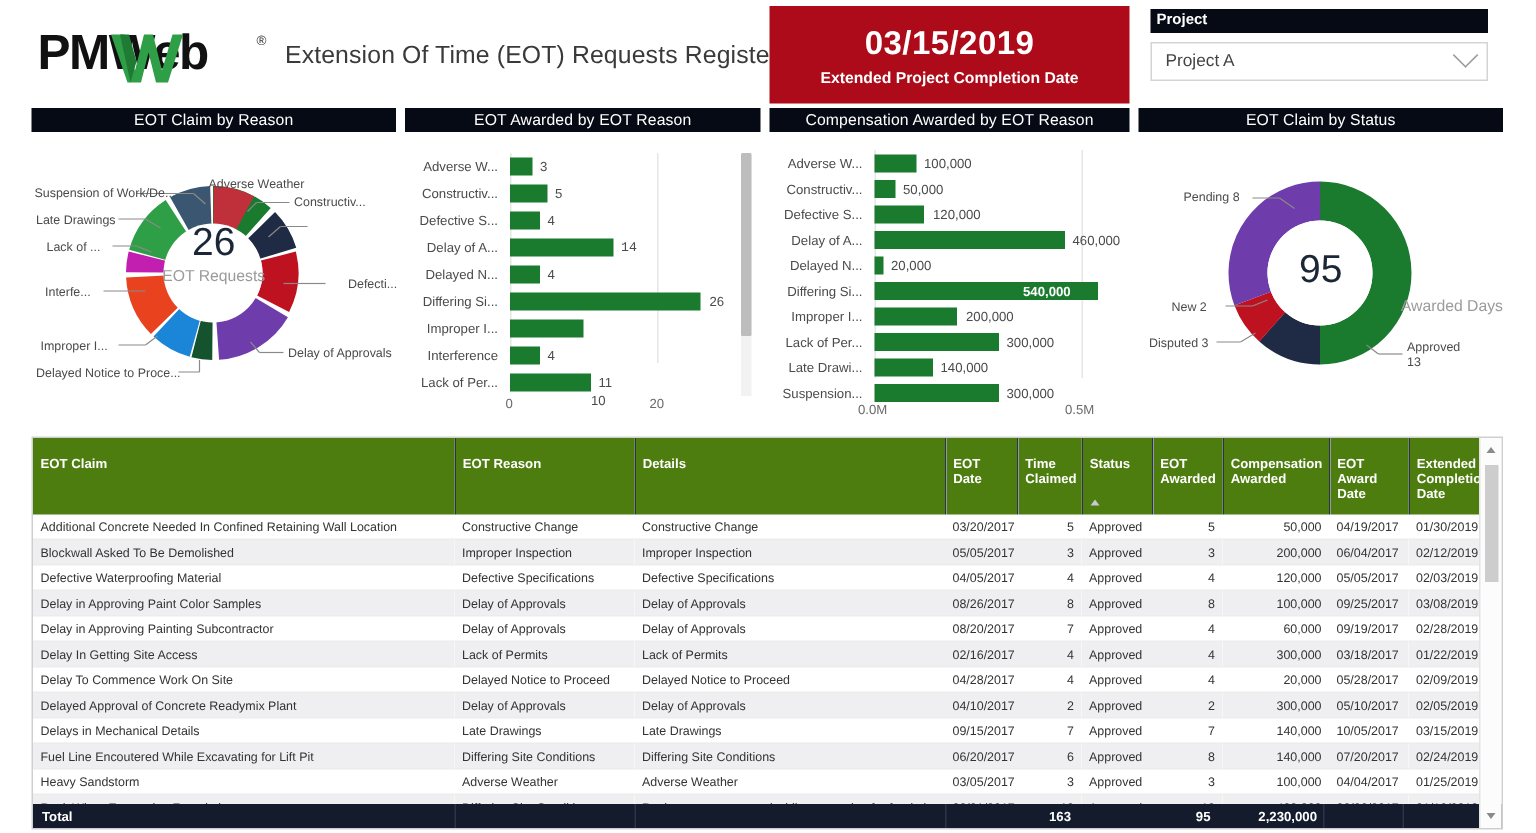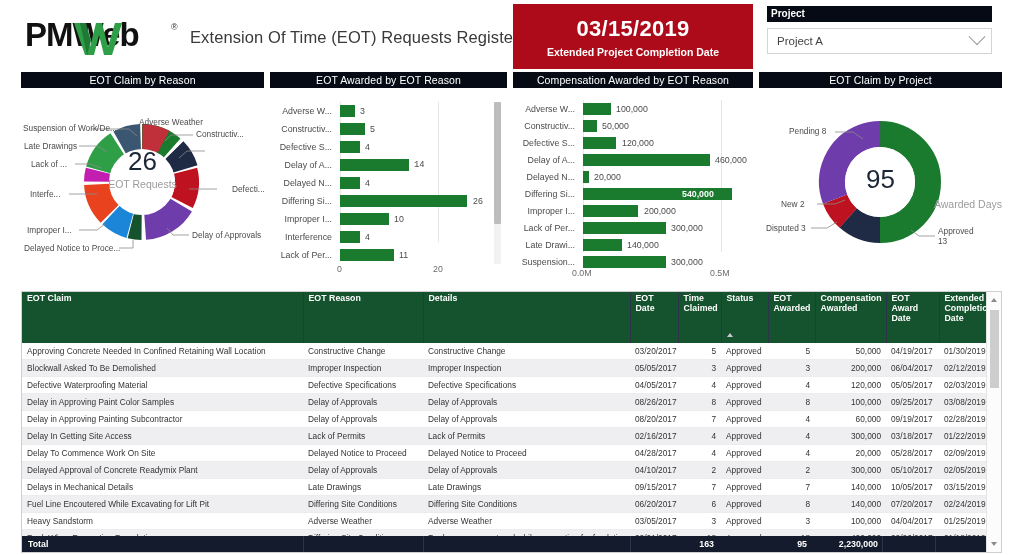--- a/index.html
+++ b/index.html
@@ -133,24 +133,24 @@
 
   
   #table-wrap {
     position: absolute; left: 21px; top: 291px;
     width: 981px; height: 262px;
     border: 1px solid #cfcfcf; background: #fff;
     overflow: hidden;
   }
   table { border-collapse: collapse; width: 965px; table-layout: fixed; }
   thead th {
-    background: #14532d; color: #ffffff;
+    background: #4d7c0f; color: #ffffff;
     font-size: 8.8px; font-weight: bold;
     text-align: left; vertical-align: top;
-    padding: 1px 5px 0 5px;
+    padding: 12px 5px 0 5px;
     height: 51px;
     border-right: 1px solid #2c344a;
     position: relative;
     margin-left: 45px;
   }
   tbody td {
     font-size: 8.3px; color: #333;
     padding: 3px 5px;
     height: 16.6px;
     border-bottom: 1px solid #ececec;
@@ -322,21 +322,21 @@
         <span class="bar-val" style="left:95px;">4</span>
       </div>
       <div class="bar-row" style="top:104px;">
         <span class="bar-cat">Differing Si...</span>
         <span class="bar-rect" style="left:70px; width:127.4px;"></span>
         <span class="bar-val" style="left:203px;">26</span>
       </div>
       <div class="bar-row" style="top:122px;">
         <span class="bar-cat">Improper I...</span>
         <span class="bar-rect" style="left:70px; width:49px;"></span>
-        <span class="bar-val" style="left:124px;">10</span>
+        <span class="bar-val" style="left:124px;margin-top:48px;">10</span>
       </div>
       <div class="bar-row" style="top:140px;">
         <span class="bar-cat">Interference</span>
         <span class="bar-rect" style="left:70px; width:19.6px;"></span>
         <span class="bar-val" style="left:95px;">4</span>
       </div>
       <div class="bar-row" style="top:158px;">
         <span class="bar-cat">Lack of Per...</span>
         <span class="bar-rect" style="left:70px; width:53.9px;"></span>
         <span class="bar-val" style="left:129px;text-align:right;">11</span>
@@ -406,21 +406,21 @@
         <span class="bar-rect" style="left:70px; width:82.8px;"></span>
         <span class="bar-val" style="left:158px;">300,000</span>
       </div>
 
       <div class="axis-lbl" style="left:59px; top:180px;">0.0M</div>
       <div class="axis-lbl" style="left:197px; top:180px;">0.5M</div>
     </div>
   </div>
 
   <div class="panel" id="panel4">
-    <div class="panel-title">EOT Claim by Project</div>
+    <div class="panel-title">EOT Claim by Status</div>
     <div class="panel-body">
 
       <svg width="243" height="192" viewBox="0 0 243 192">
         <g transform="translate(121,94)">
 
           <circle r="48" fill="none" stroke="#1a7a2e" stroke-width="26" stroke-dasharray="150.8 150.8" transform="rotate(-90)"></circle>
           <circle r="48" fill="none" stroke="#1f2a44" stroke-width="26" stroke-dasharray="34.8 266.8" transform="rotate(90)"></circle>
           <circle r="48" fill="none" stroke="#bf1220" stroke-width="26" stroke-dasharray="23.2 278.4" transform="rotate(131.5)"></circle>
           <circle r="48" fill="none" stroke="#6e3cab" stroke-width="26" stroke-dasharray="92.8 208.8" transform="rotate(159.2)"></circle>
           <circle r="35" fill="#ffffff"></circle>
@@ -476,21 +476,21 @@
             <span class="sort-arrow"></span>
           </th>
           <th>EOT Awarded</th>
           <th>Compensation Awarded</th>
           <th>EOT Award Date</th>
           <th>Extended Completion Date</th>
         </tr>
       </thead>
       <tbody>
         <tr>
-          <td>Approving Concrete Needed In Confined Retaining Wall Location</td>
+          <td>Additional Concrete Needed In Confined Retaining Wall Location</td>
           <td>Constructive Change</td>
           <td>Constructive Change</td>
           <td>03/20/2017</td>
           <td class="num">5</td>
           <td>Approved</td>
           <td class="num">5</td>
           <td class="num">50,000</td>
           <td>04/19/2017</td>
           <td>01/30/2019</td>
         </tr>

